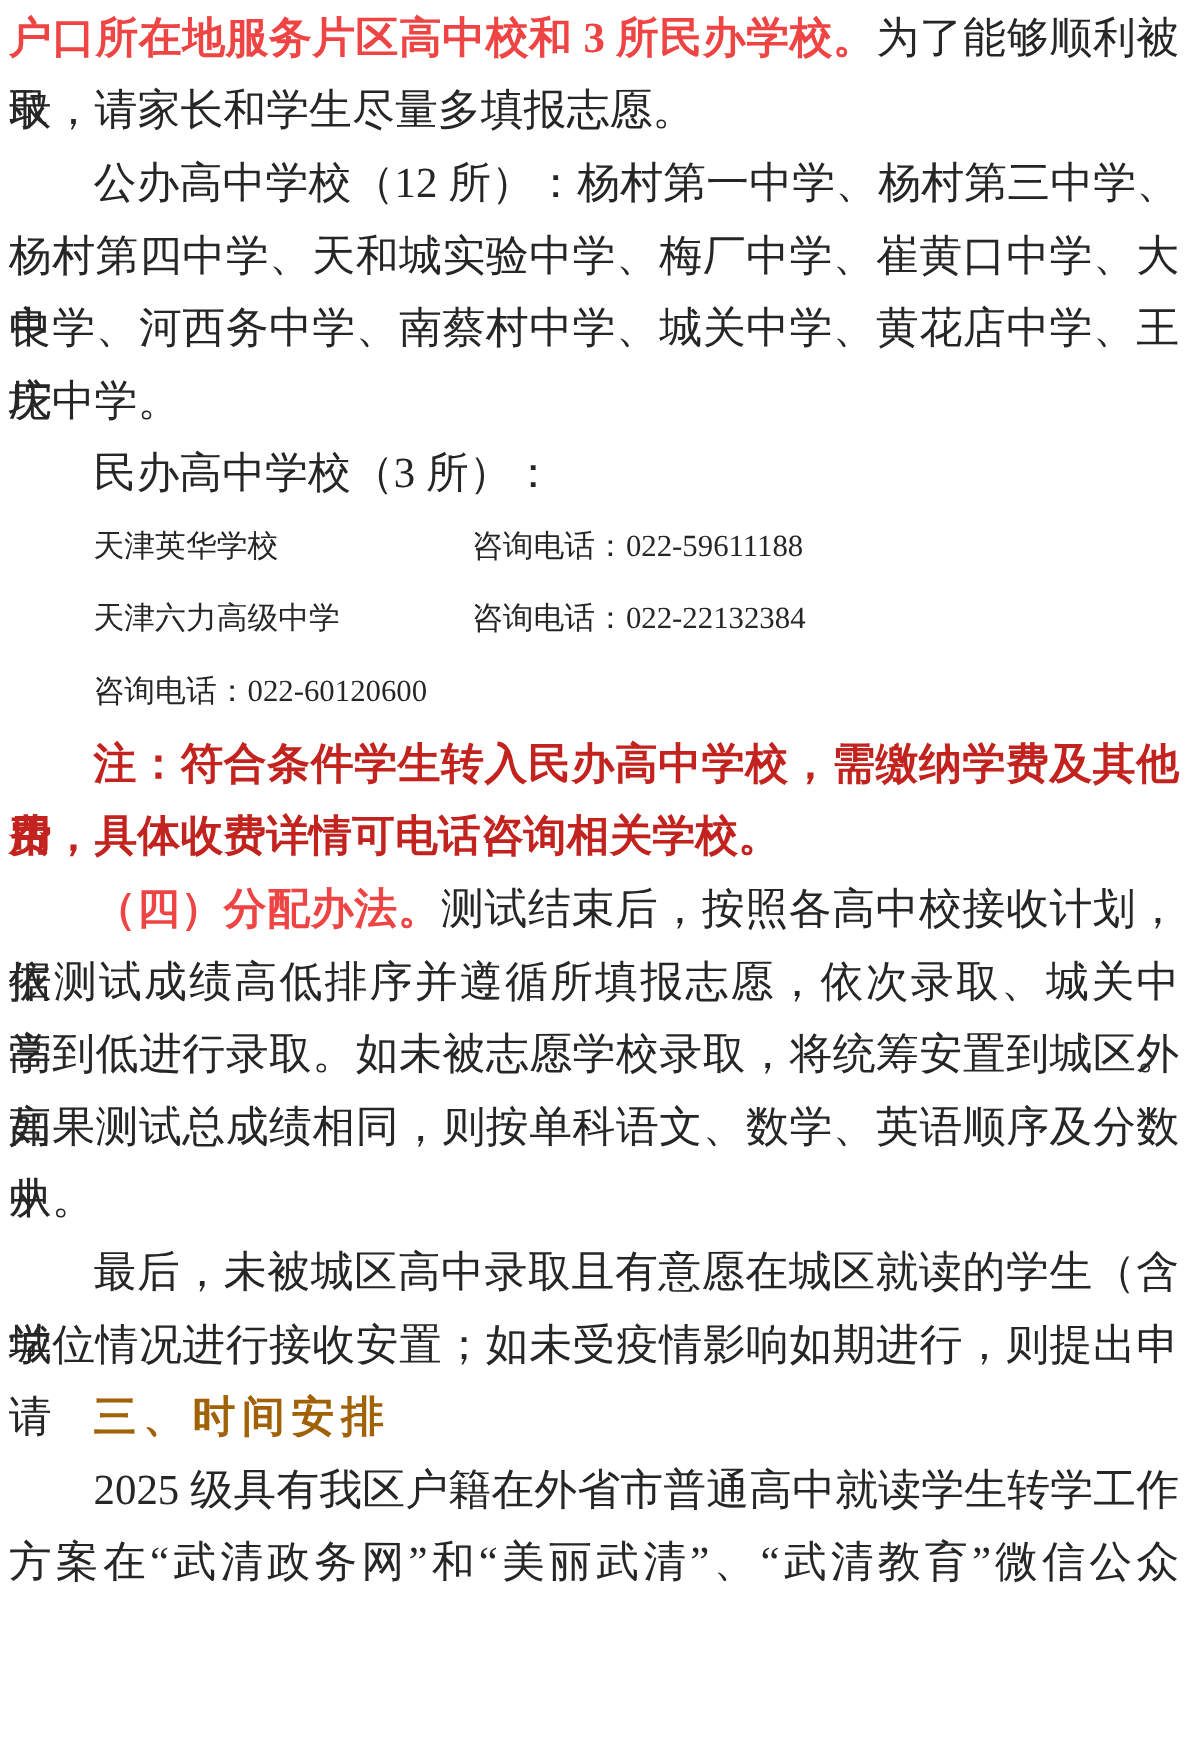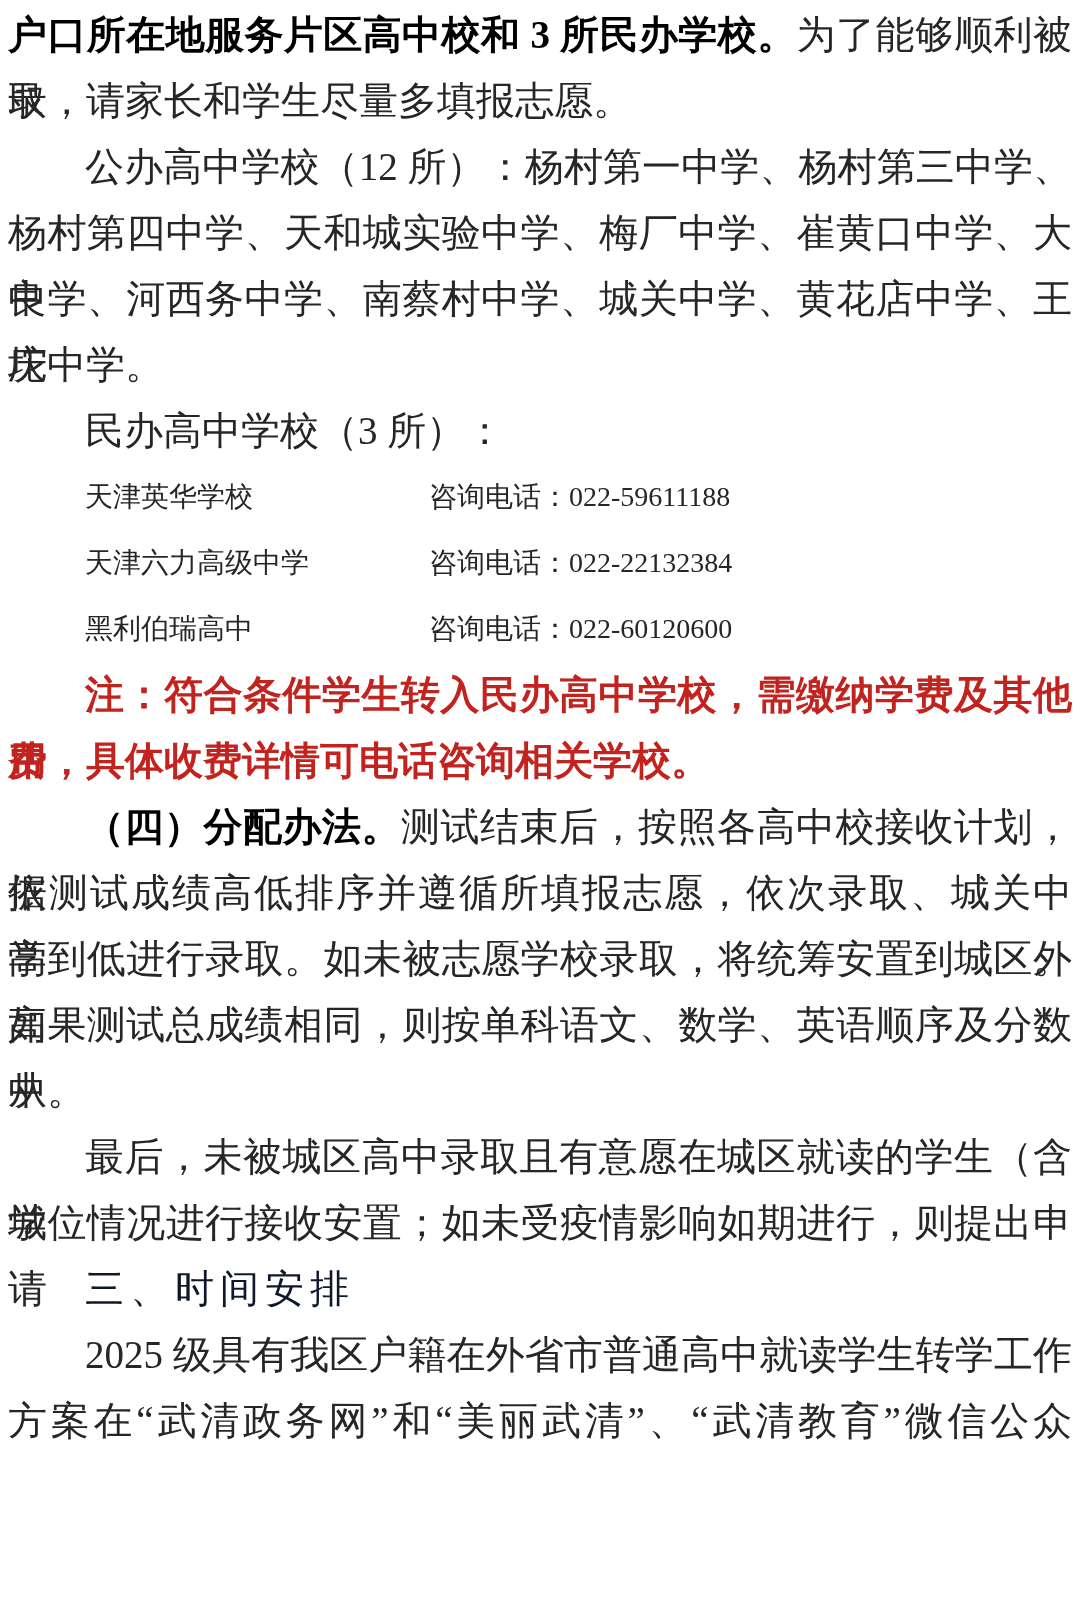--- a/index.html
+++ b/index.html
@@ -28,25 +28,25 @@
     letter-spacing: 0px;
   }
   .line.justify {
     white-space: normal;
     text-align: justify;
     text-align-last: justify;
     text-justify: inter-ideograph;
   }
   .line.indent { text-indent: 77px; }
   .seg-normal { font-weight: 400; }
-  .seg-bold   { font-weight: 700; color: #000000; }
+  .seg-bold   { font-weight: 700; color: #ef4444; }
   .seg-red-bold { font-weight: 700; color: #c3231e; }
   .seg-heading {
-    font-weight: 400;
-    color: #0f172a;
+    font-weight: 700;
+    color: #a16207;
     font-family: "Liberation Sans", "DejaVu Sans", sans-serif;
     letter-spacing: 6px;
   }
   .phone-line {
     display: flex;
     height: 66px;
     line-height: 66px;
     font-size: 28px;
     padding-left: 77px;
   }
@@ -70,21 +70,20 @@
       <div class="line indent"><span class="seg-normal">民办高中学校（3 所）：</span></div>
       <div class="phone-line">
         <span class="phone-school">天津英华学校</span>
         <span class="phone-info"><span>咨询电话：</span><span>022-59611188</span></span>
       </div>
       <div class="phone-line">
         <span class="phone-school">天津六力高级中学</span>
         <span class="phone-info"><span>咨询电话：</span><span>022-22132384</span></span>
       </div>
       <div class="phone-line">
-        <span class="phone-school">黑利伯瑞高中</span>
         <span class="phone-info"><span>咨询电话：</span><span>022-60120600</span></span>
       </div>
       <div class="line justify indent"><span class="seg-red-bold">注：符合条件学生转入民办高中学校，需缴纳学费及其他费</span></div>
       <div class="line"><span class="seg-red-bold">用，具体收费详情可电话咨询相关学校。</span></div>
       <div class="line justify indent"><span class="seg-bold">（四）分配办法。</span><span class="seg-normal">测试结束后，按照各高中校接收计划，依</span></div>
       <div class="line justify"><span class="seg-normal">据测试成绩高低排序并遵循所填报志愿，依次录取、城关中学。</span></div>
       <div class="line justify"><span class="seg-normal">高到低进行录取。如未被志愿学校录取，将统筹安置到城区外高</span></div>
       <div class="line justify"><span class="seg-normal">如果测试总成绩相同，则按单科语文、数学、英语顺序及分数从</span></div>
       <div class="line"><span class="seg-normal">中。</span></div>
       <div class="line justify indent"><span class="seg-normal">最后，未被城区高中录取且有意愿在城区就读的学生（含城</span></div>

